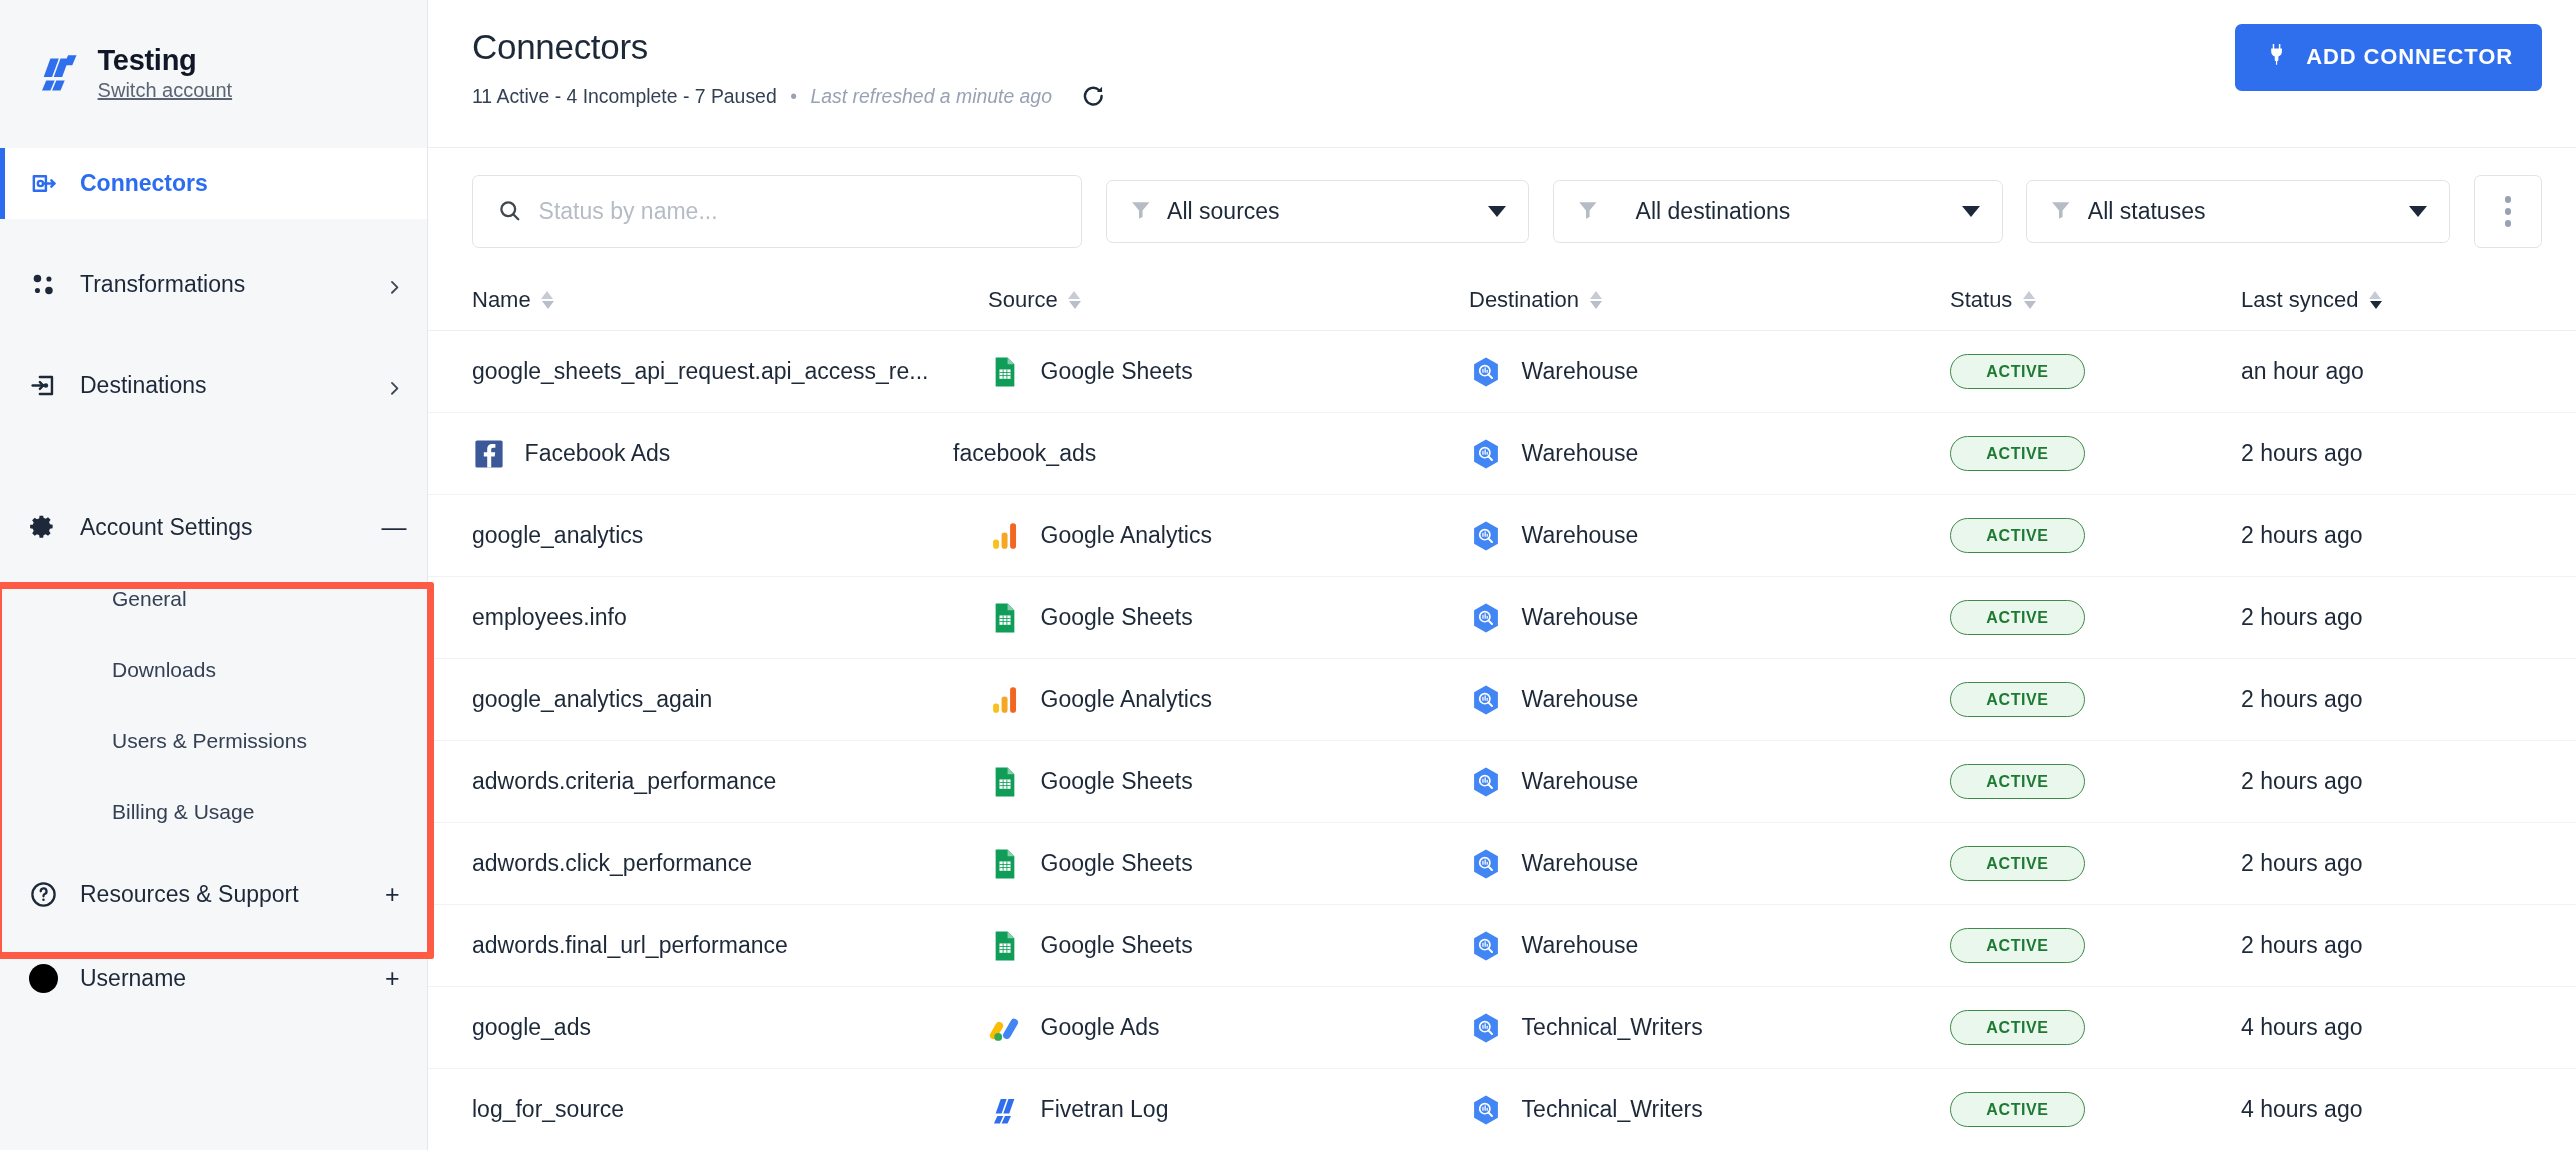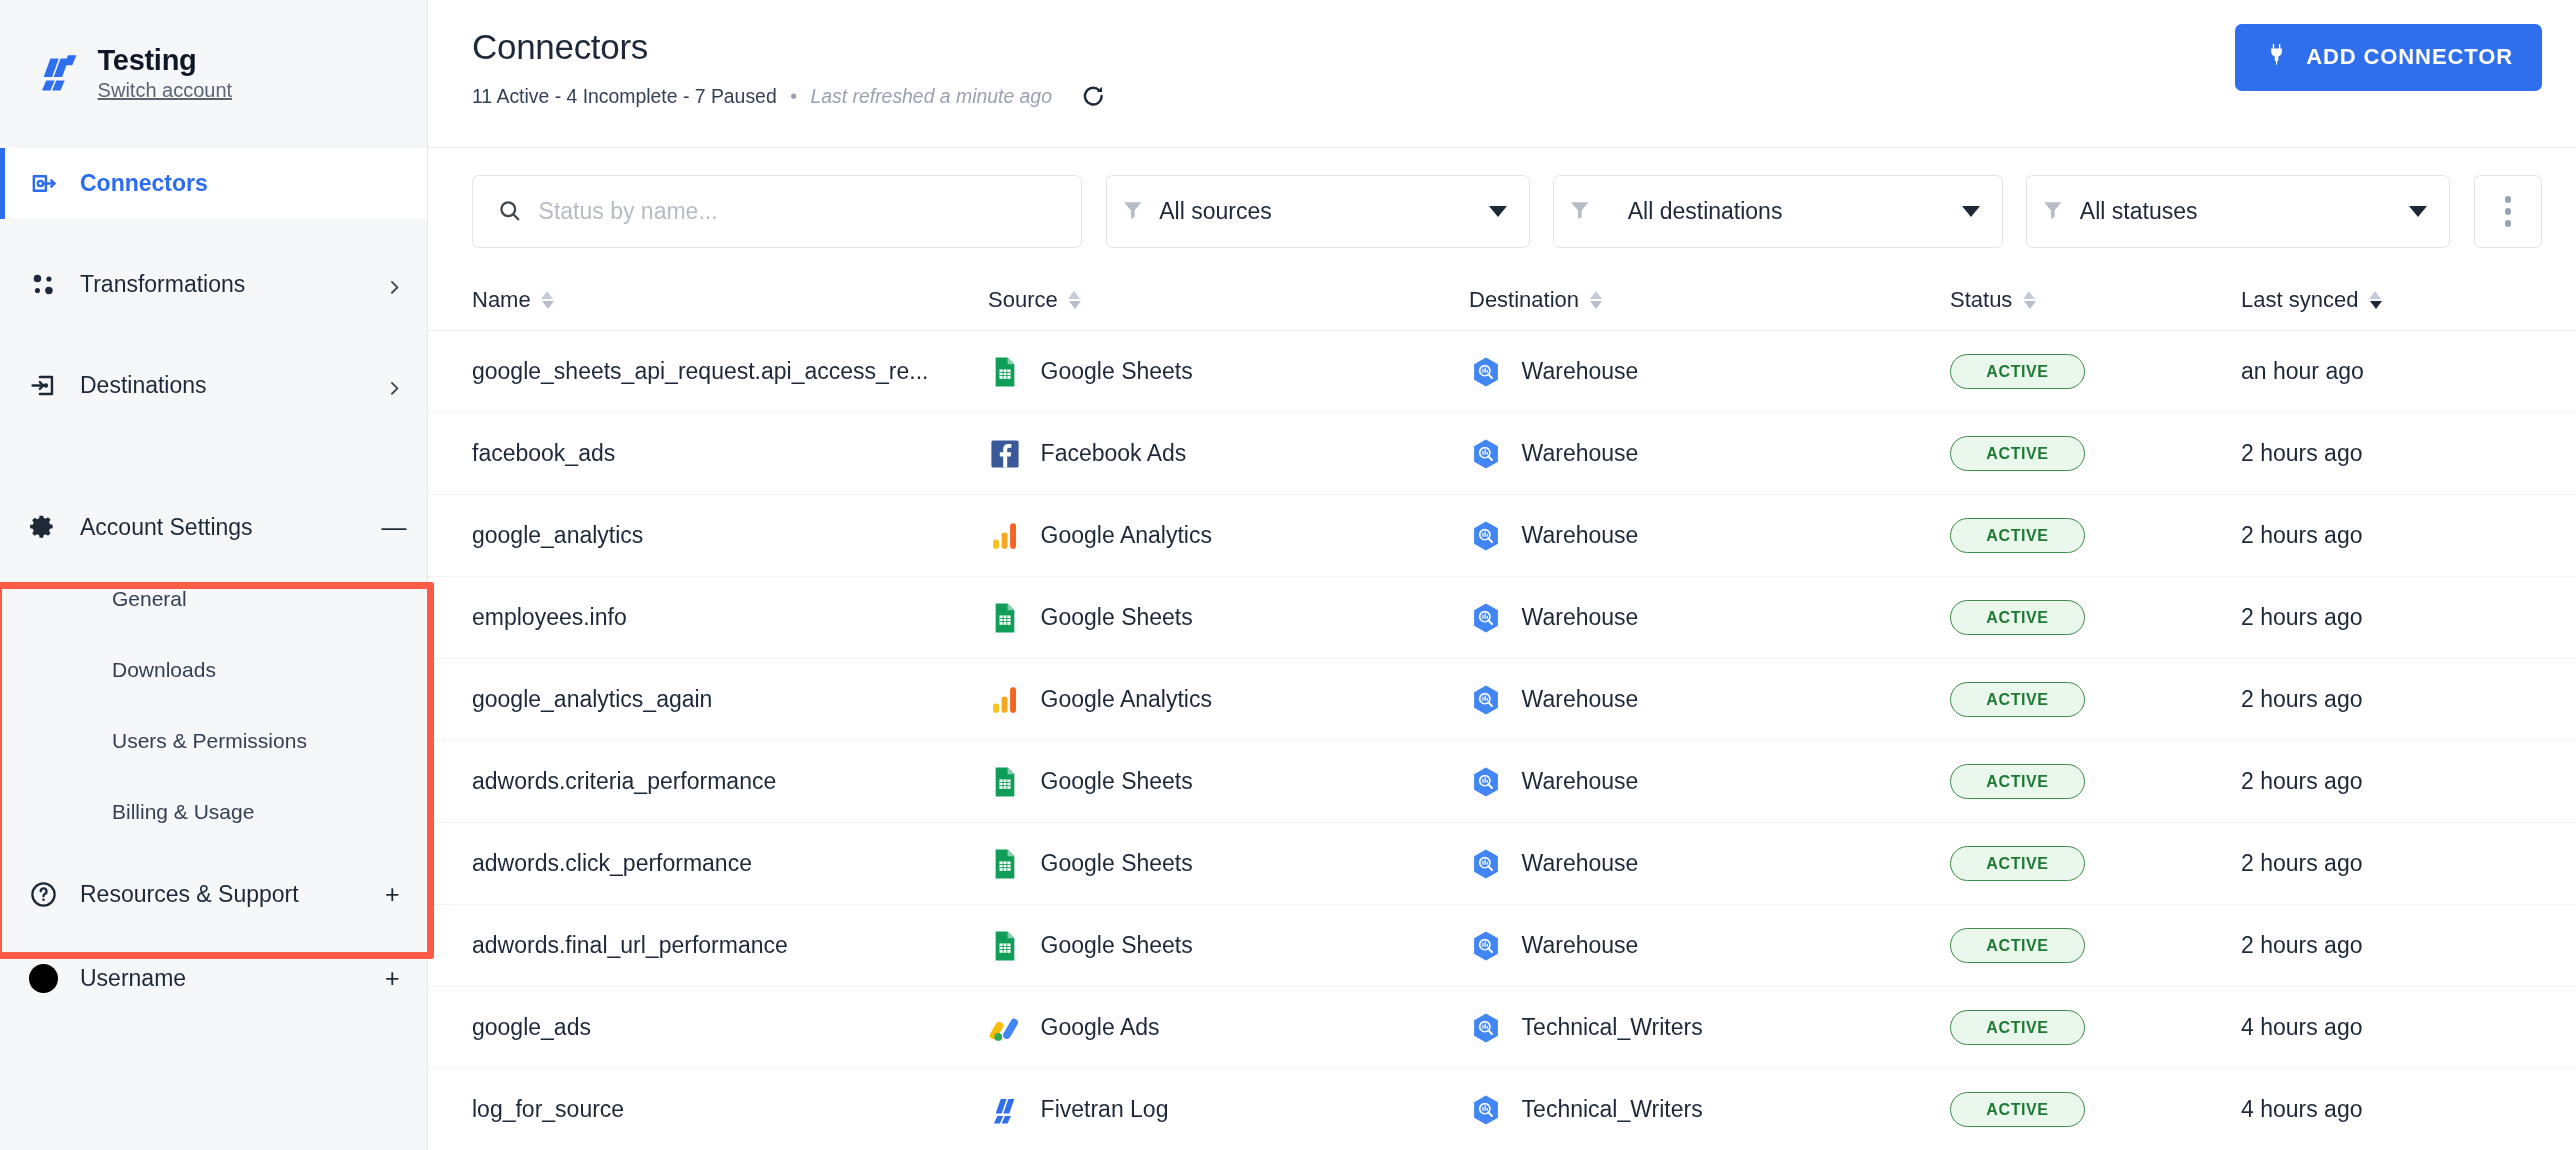--- a/index.html
+++ b/index.html
@@ -139,24 +139,24 @@
   }
   .search-box {
     width: 616px; height: 73px;
     border: 0.8px solid #e0e3e8; border-radius: 6.7px;
     display: flex; align-items: center; gap: 17px;
     padding: 0 23.6px;
     background: #fff;
   }
   .search-ph { font-size: 23px; color: #b6bcc6; }
   .select-box {
-    height: 73px;
+    height: 63px;
     border: 0.8px solid #e0e3e8; border-radius: 6.7px;
     display: flex; align-items: center;
-    padding: 0 14px;
+    padding: 0 22px;
     background: #fff;
     cursor: pointer;
     position: relative;
   }
   .select-box.w1 { width: 428px; }
   .select-box.w2 { width: 454px; gap: 21px; }
   .select-box.w3 { width: 428px; }
   .select-label { font-size: 23px; color: #1d2939; margin-left: 15px; }
   .caret {
     position: absolute; right: 22px;
@@ -509,29 +509,29 @@
               <span class="cell-text">Warehouse</span>
             </div>
             <div class="cell col-status">
               <span class="badge">ACTIVE</span>
             </div>
             <div class="cell col-sync">
               <span class="cell-text">an hour ago</span>
             </div>
           </div>
           <div class="tr">
-            <div class="cell col-name">
-              <span class="cell-text">facebook_ads</span>
-            </div>
             <div class="cell col-source">
               <span class="src-icon"><svg viewBox="0 0 40 40" width="34" height="34">
                   <rect x="4" y="4" width="32" height="32" rx="2" fill="#3b5998"></rect>
                   <path d="M22.6 36V22.8h4.1l.6-4.8h-4.7v-3c0-1.4.4-2.3 2.4-2.3h2.5V8.4c-.4-.06-1.9-.2-3.6-.2-3.6 0-6 2.2-6 6.2v3.6h-4v4.8h4V36z" fill="#fff"></path>
                 </svg></span>
               <span class="cell-text">Facebook Ads</span>
+            </div>
+            <div class="cell col-name">
+              <span class="cell-text">facebook_ads</span>
             </div>
             <div class="cell col-dest">
               <span class="src-icon"><svg viewBox="0 0 40 40" width="34" height="34">
                   <polygon points="20,3 34,11 34,29 20,37 6,29 6,11" fill="#4285f4"></polygon>
                   <circle cx="18.6" cy="18.4" r="6" fill="none" stroke="#fff" stroke-width="2"></circle>
                   <path d="M22.8 22.8 27 27" stroke="#fff" stroke-width="2.4" stroke-linecap="round"></path>
                   <g stroke="#fff" stroke-width="1.5" stroke-linecap="round">
                     <path d="M16.4 20.2v-3.4M19 20.2v-5M21.4 20.2v-2.2"></path>
                   </g>
                 </svg></span>

